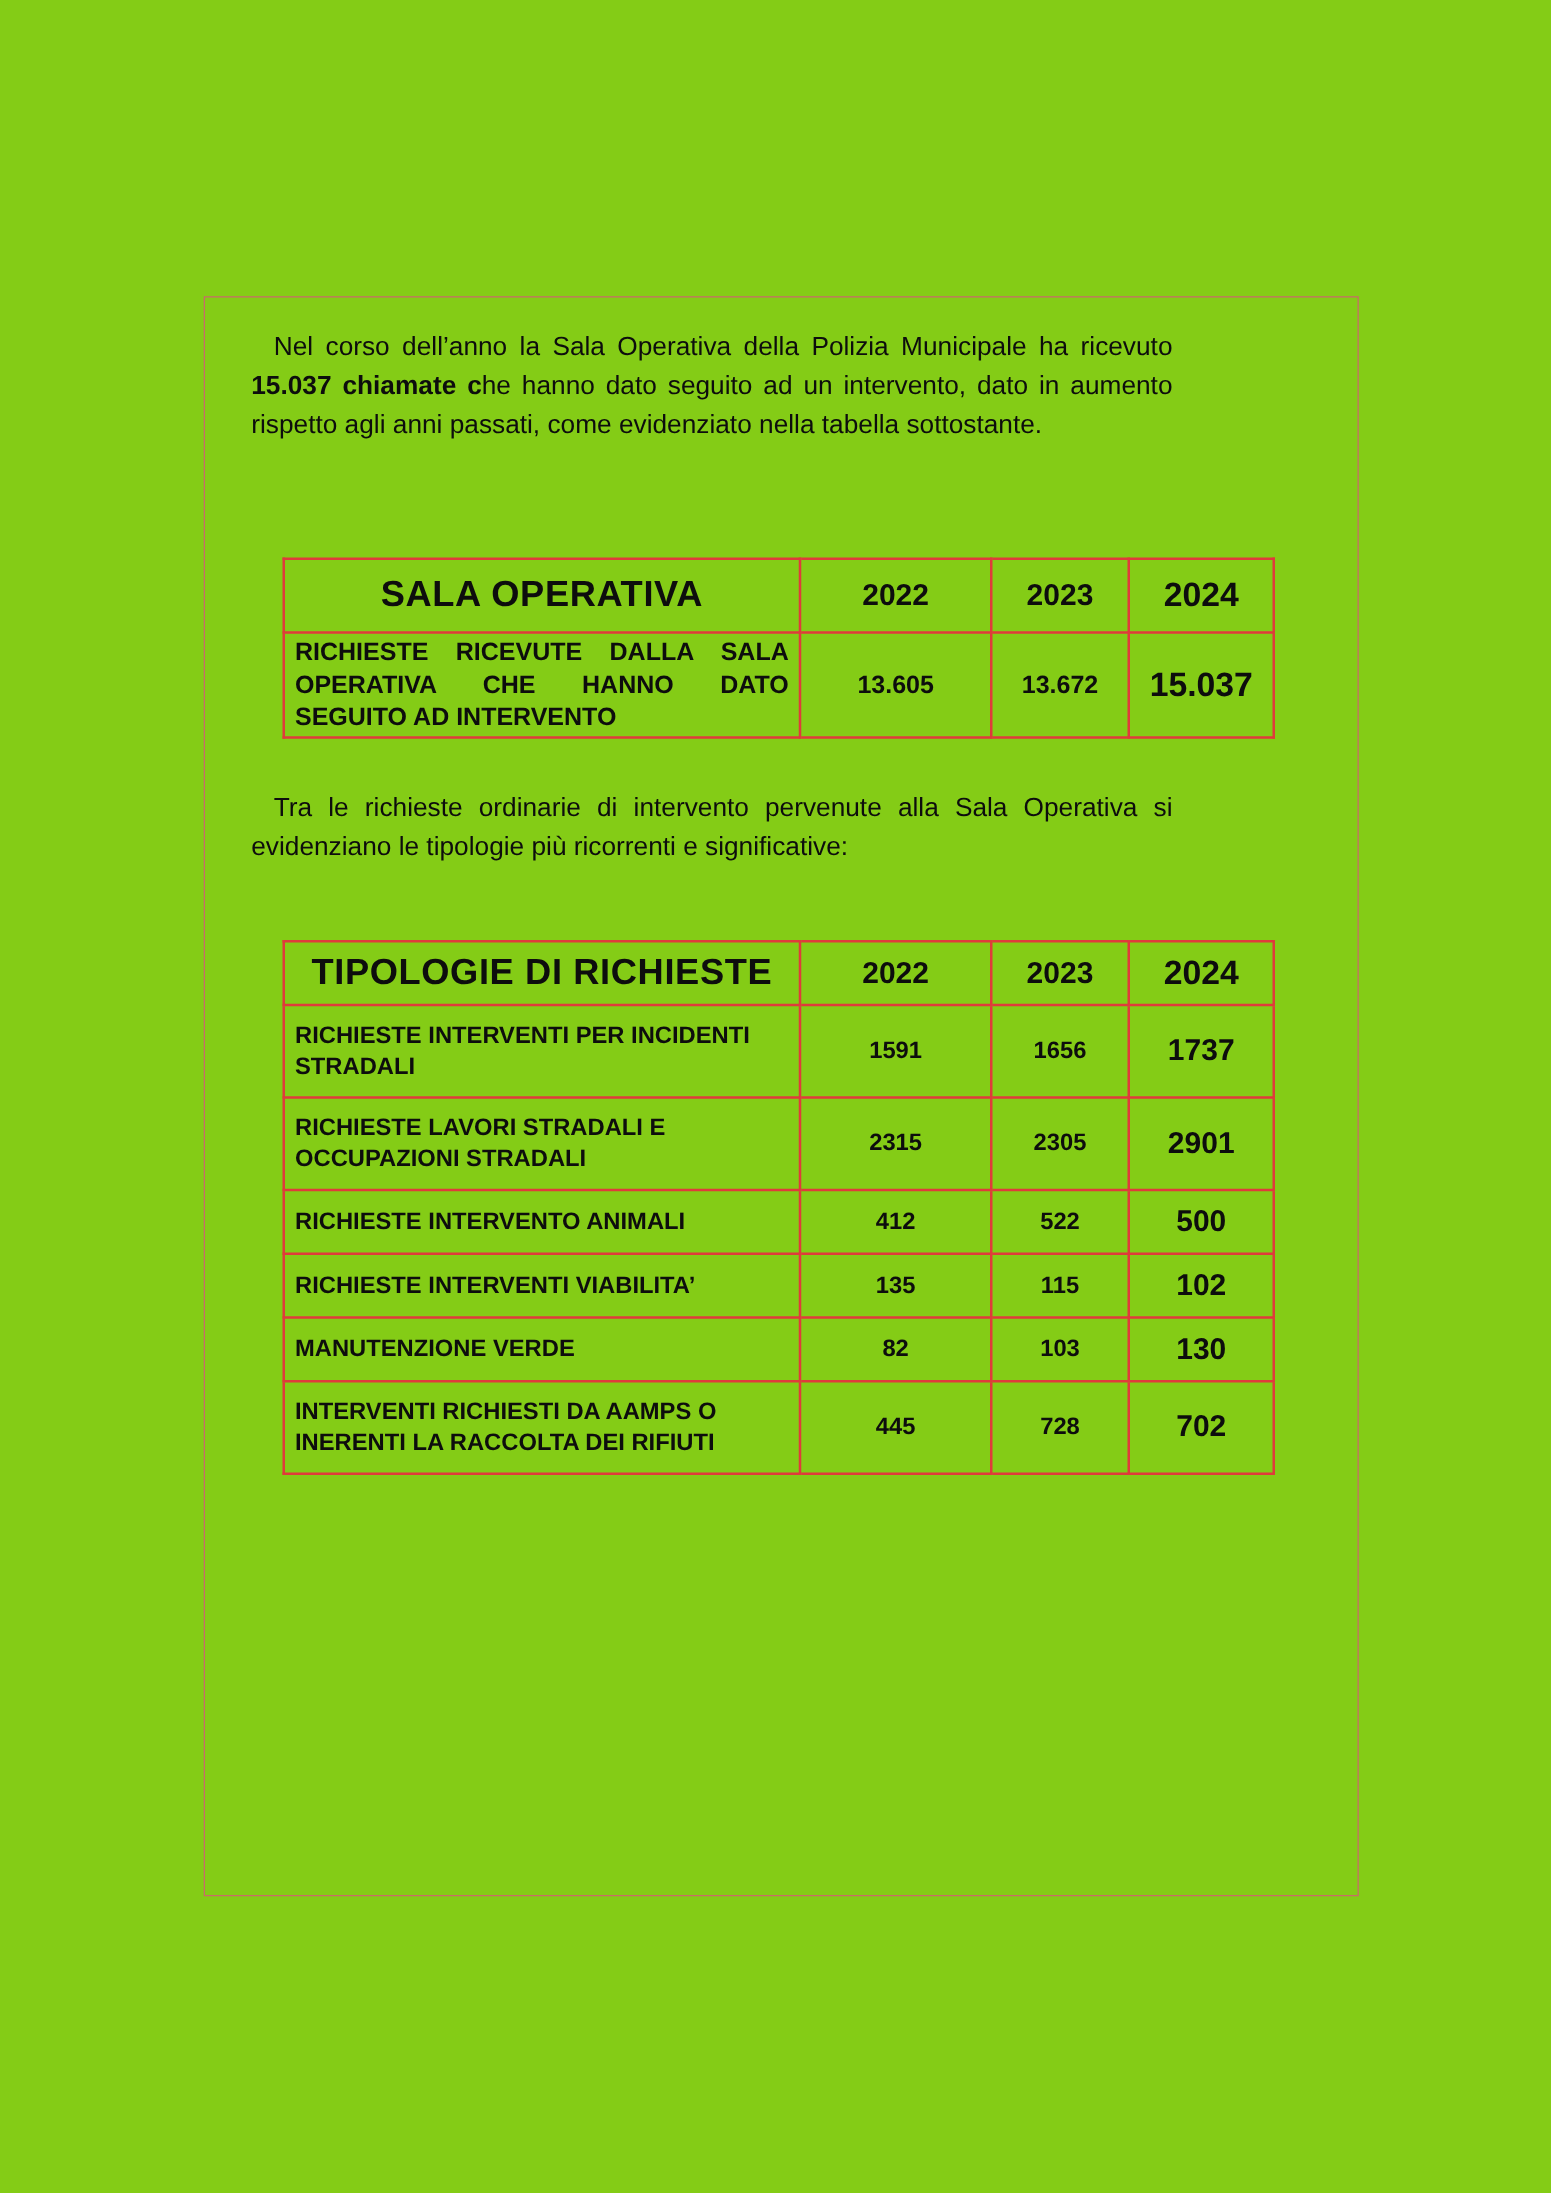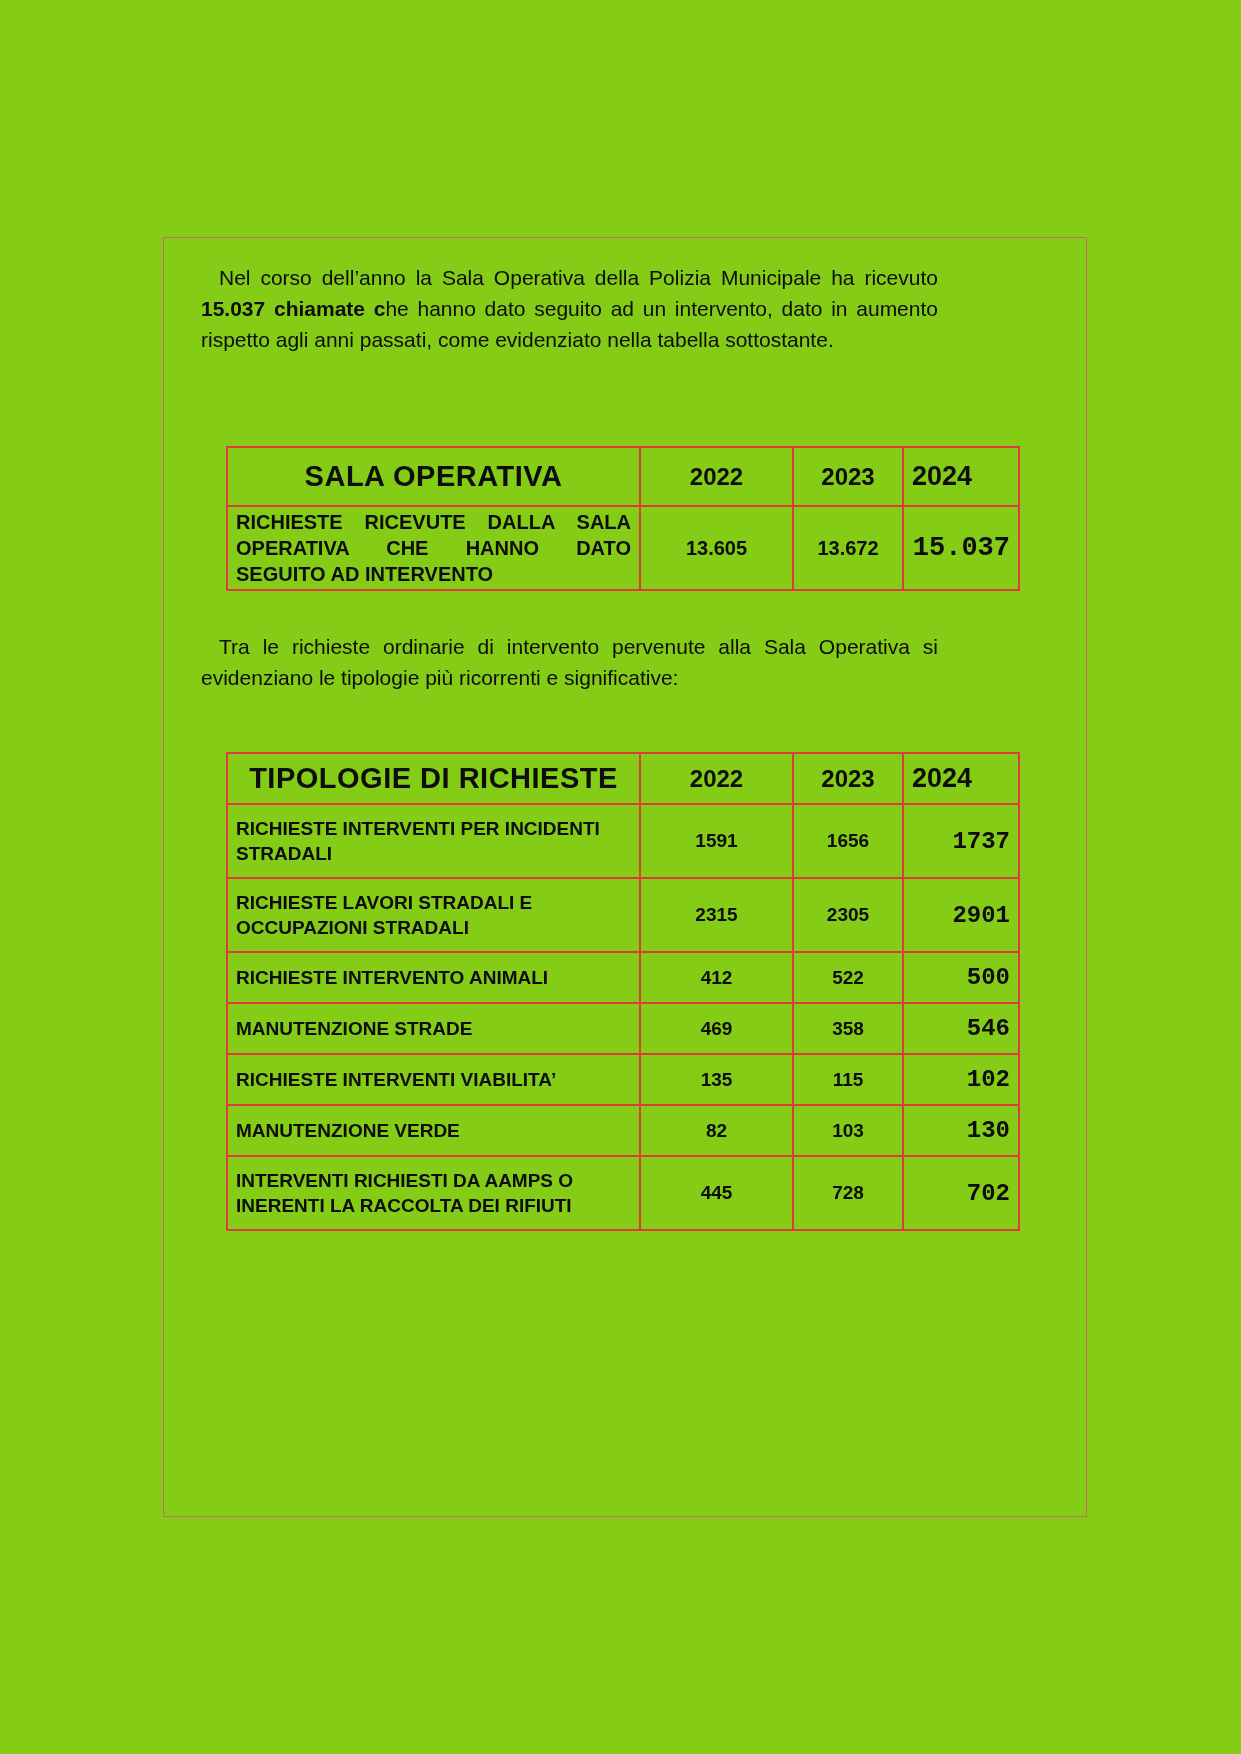--- a/index.html
+++ b/index.html
@@ -56,21 +56,21 @@
     font-weight: bold;
     font-size: 29px;
     letter-spacing: 0.5px;
   }
   td.year-cell {
     text-align: center;
     font-weight: bold;
     font-size: 24px;
   }
   td.year-cell-big {
-    text-align: left;
+    text-align: center;
     font-weight: bold;
     font-size: 27px;
   }
   .table-1 td.label-cell {
     font-weight: bold;
     font-size: 20px;
     text-align: justify;
     line-height: 26px;
   }
   .table-2 td.label-cell {
@@ -80,24 +80,23 @@
     line-height: 25px;
   }
   td.val-cell {
     text-align: center;
     font-weight: bold;
     font-size: 20px;
     border-radius: 15px;
   }
   .table-2 td.val-cell { font-size: 19px; }
   td.val-cell-big {
-    text-align: right;
+    text-align: center;
     font-weight: bold;
     font-size: 27px;
-    font-family: Liberation Mono, monospace;
   }
   .table-2 td.val-cell-big { font-size: 24px; }
   .table-1 tr.head td { height: 53px; }
   .table-1 tr.body td { height: 66px; }
   .table-2 tr.head td { height: 45px; }
   .table-2 tr.tall td { height: 68px; }
   .table-2 tr.short td { height: 45px; }
 </style>
 </head>
 <body>
@@ -158,26 +157,20 @@
         <td class="val-cell">2305</td>
         <td class="val-cell-big">2901</td>
       </tr>
       <tr class="short">
         <td class="label-cell">RICHIESTE INTERVENTO ANIMALI</td>
         <td class="val-cell">412</td>
         <td class="val-cell">522</td>
         <td class="val-cell-big">500</td>
       </tr>
       <tr class="short">
-        <td class="label-cell">MANUTENZIONE STRADE</td>
-        <td class="val-cell">469</td>
-        <td class="val-cell">358</td>
-        <td class="val-cell-big">546</td>
-      </tr>
-      <tr class="short">
         <td class="label-cell">RICHIESTE INTERVENTI VIABILITA’</td>
         <td class="val-cell">135</td>
         <td class="val-cell">115</td>
         <td class="val-cell-big">102</td>
       </tr>
       <tr class="short">
         <td class="label-cell">MANUTENZIONE VERDE</td>
         <td class="val-cell">82</td>
         <td class="val-cell">103</td>
         <td class="val-cell-big">130</td>

